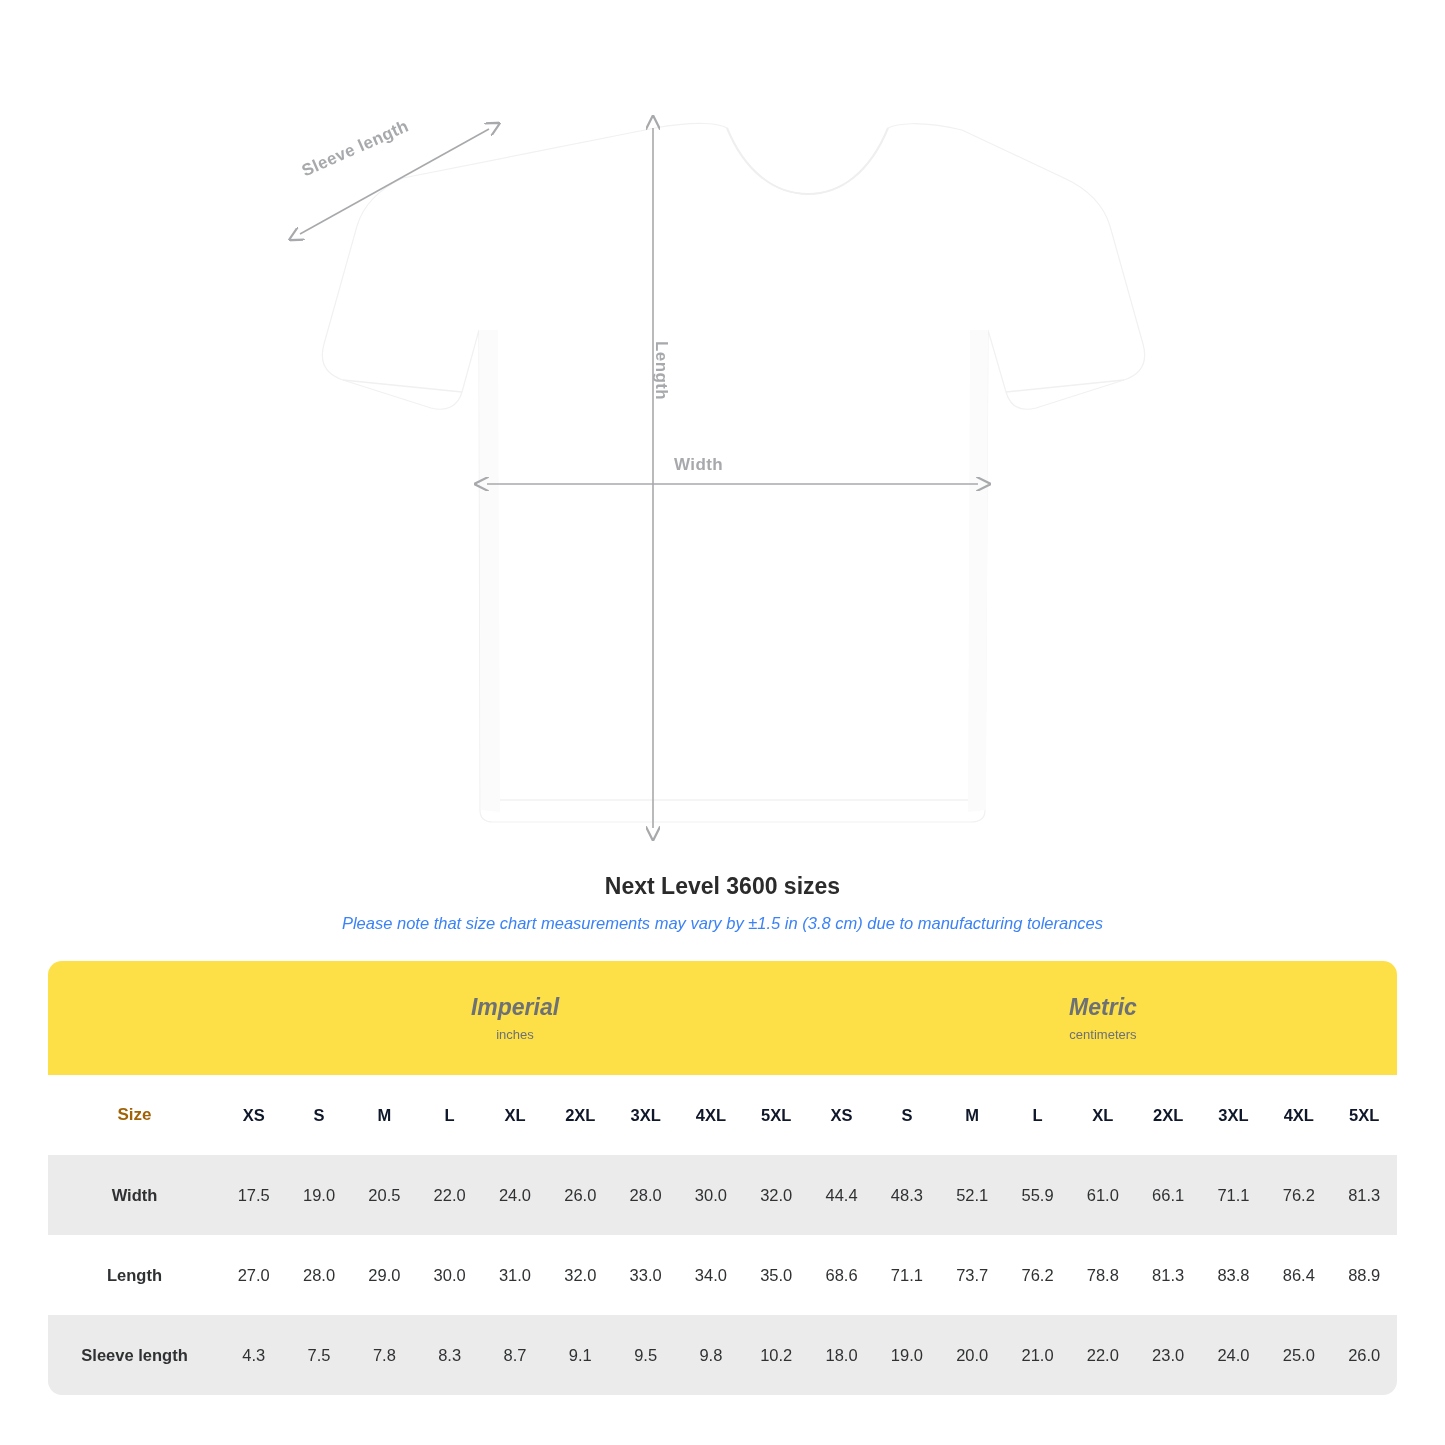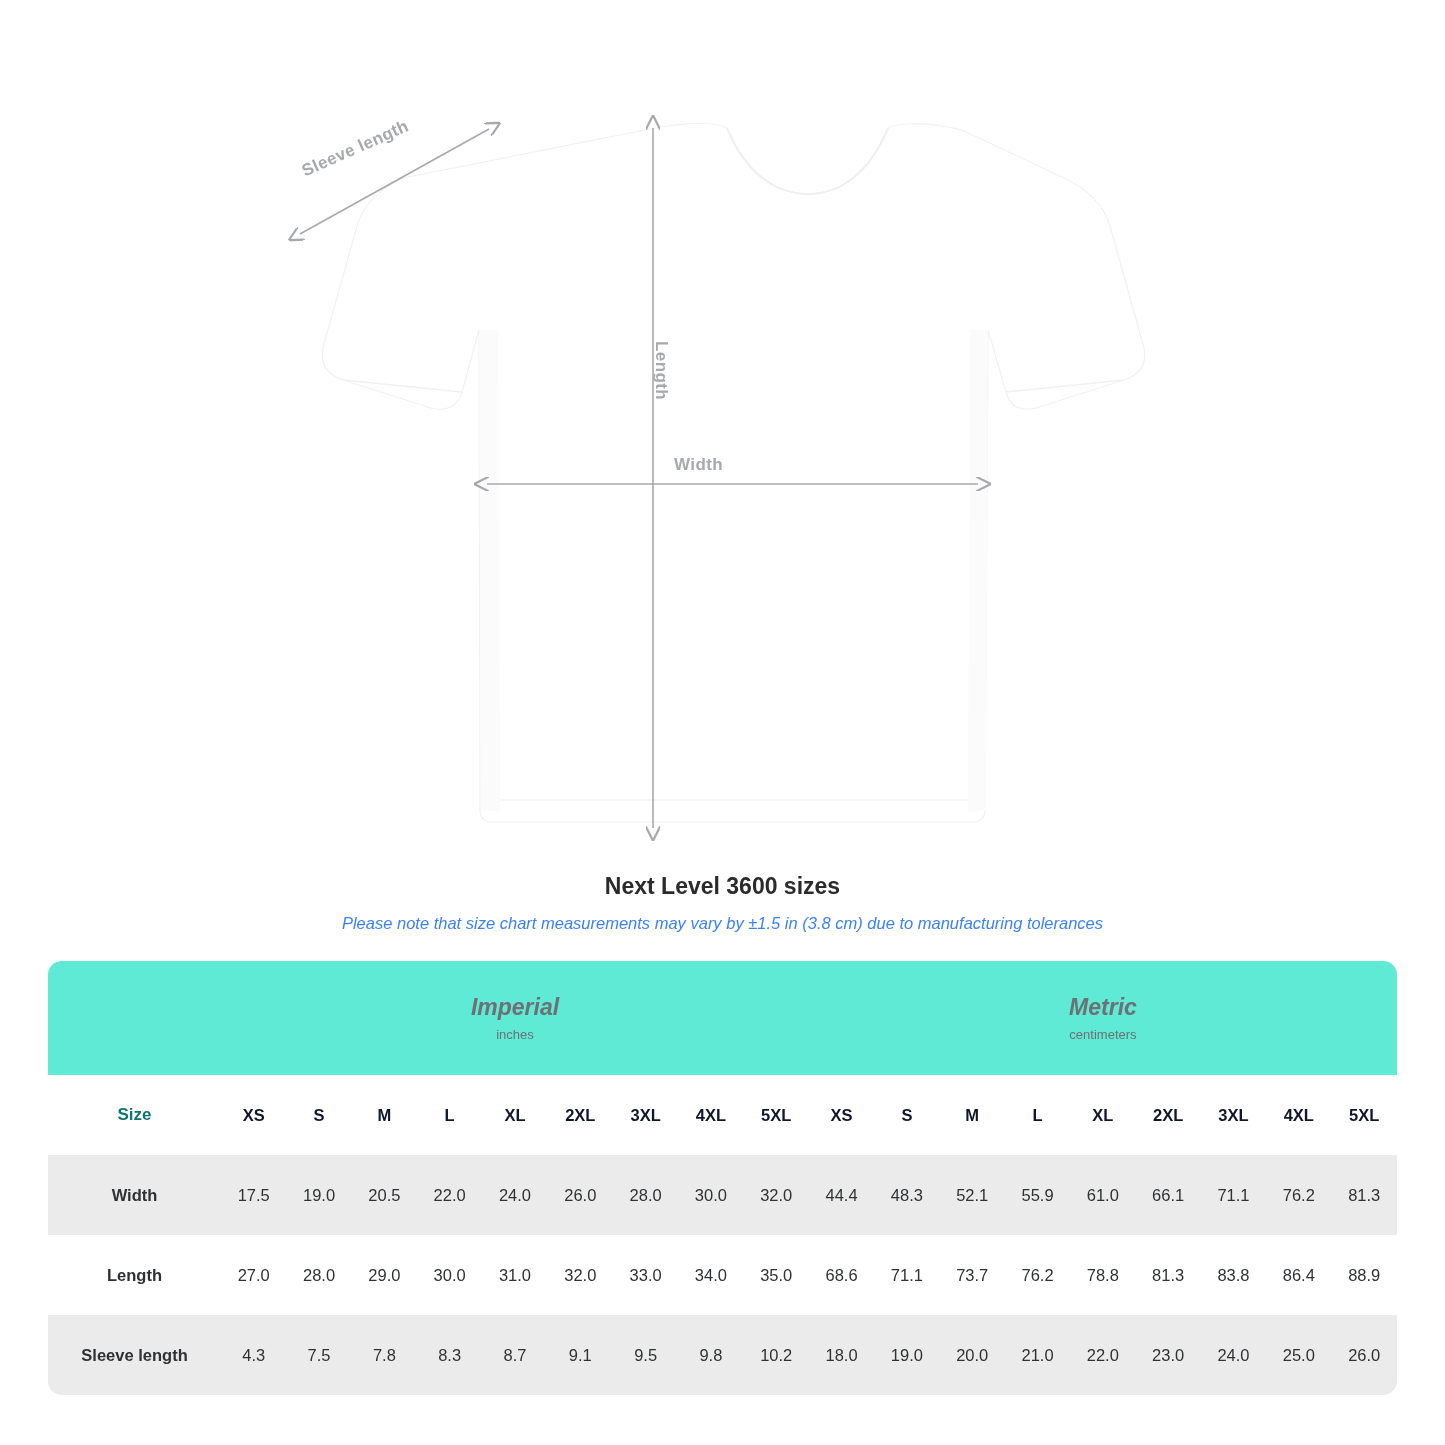--- a/index.html
+++ b/index.html
@@ -91,21 +91,21 @@
     vertical-align: middle;
     font-size: 16.5px;
     color: #2f3133;
     border: none;
   }
   .col-label { width: 173px; }
   .col-val { width: 65.3px; }
 
   
   tr.group-row td {
-    background: #5eead4;
+    background: #fde047;
     height: 114px;
     padding: 0;
   }
   .group-title {
     font-size: 23px;
     font-weight: bold;
     font-style: italic;
     color: #6d7074;
     line-height: 1.15;
   }
@@ -119,21 +119,21 @@
 
   
   tr.size-row td {
     background: #ffffff;
     height: 78px;
     font-weight: bold;
   }
   tr.size-row td.rowhead {
     font-weight: bold;
     font-size: 17px;
-    color: #0f766e;
+    color: #a16207;
   }
   tr.size-row td.sizecell {
     font-size: 16.5px;
     font-weight: bold;
     color: #0f172a;
   }
 
   tr.data-row td { height: 78px; }
   tr.alt td { background: #ebebeb; }
   tr.plain td { background: #ffffff; }

